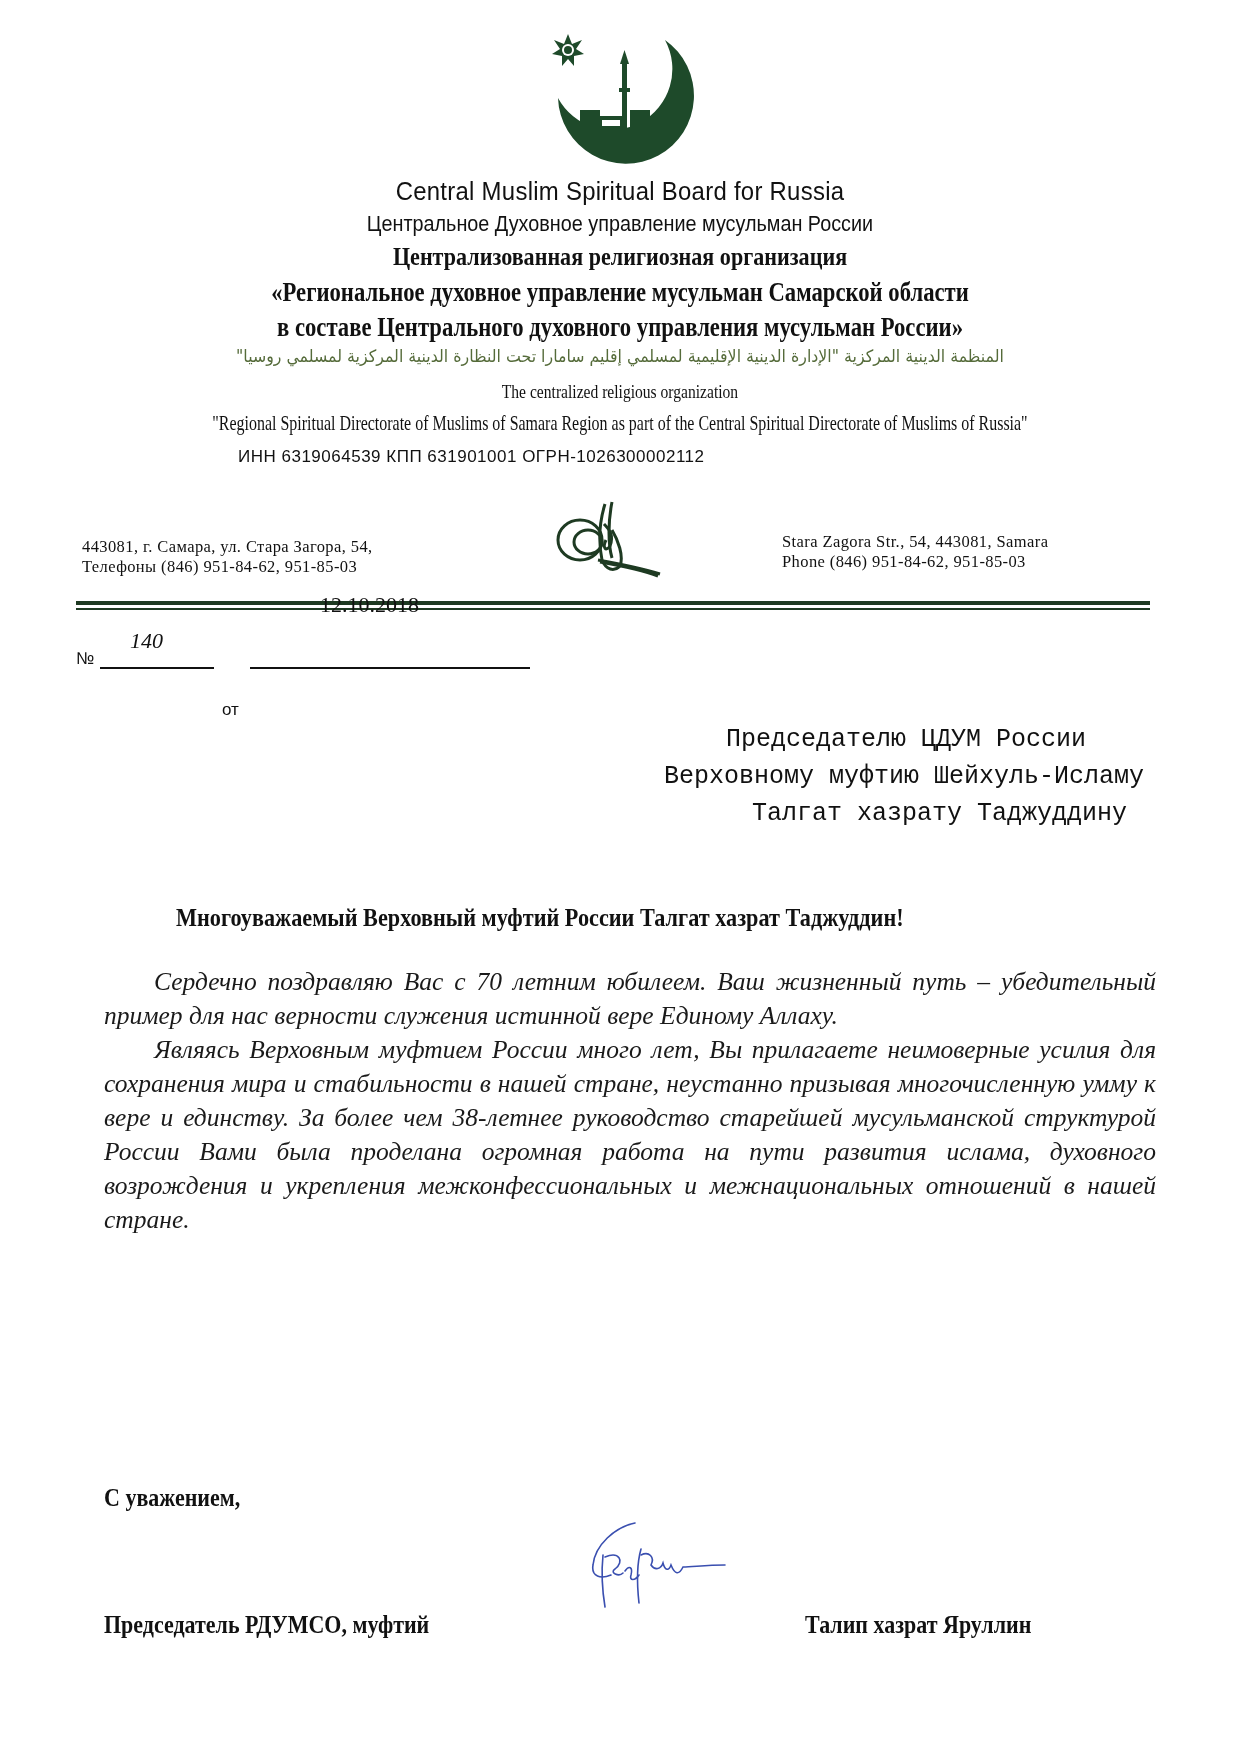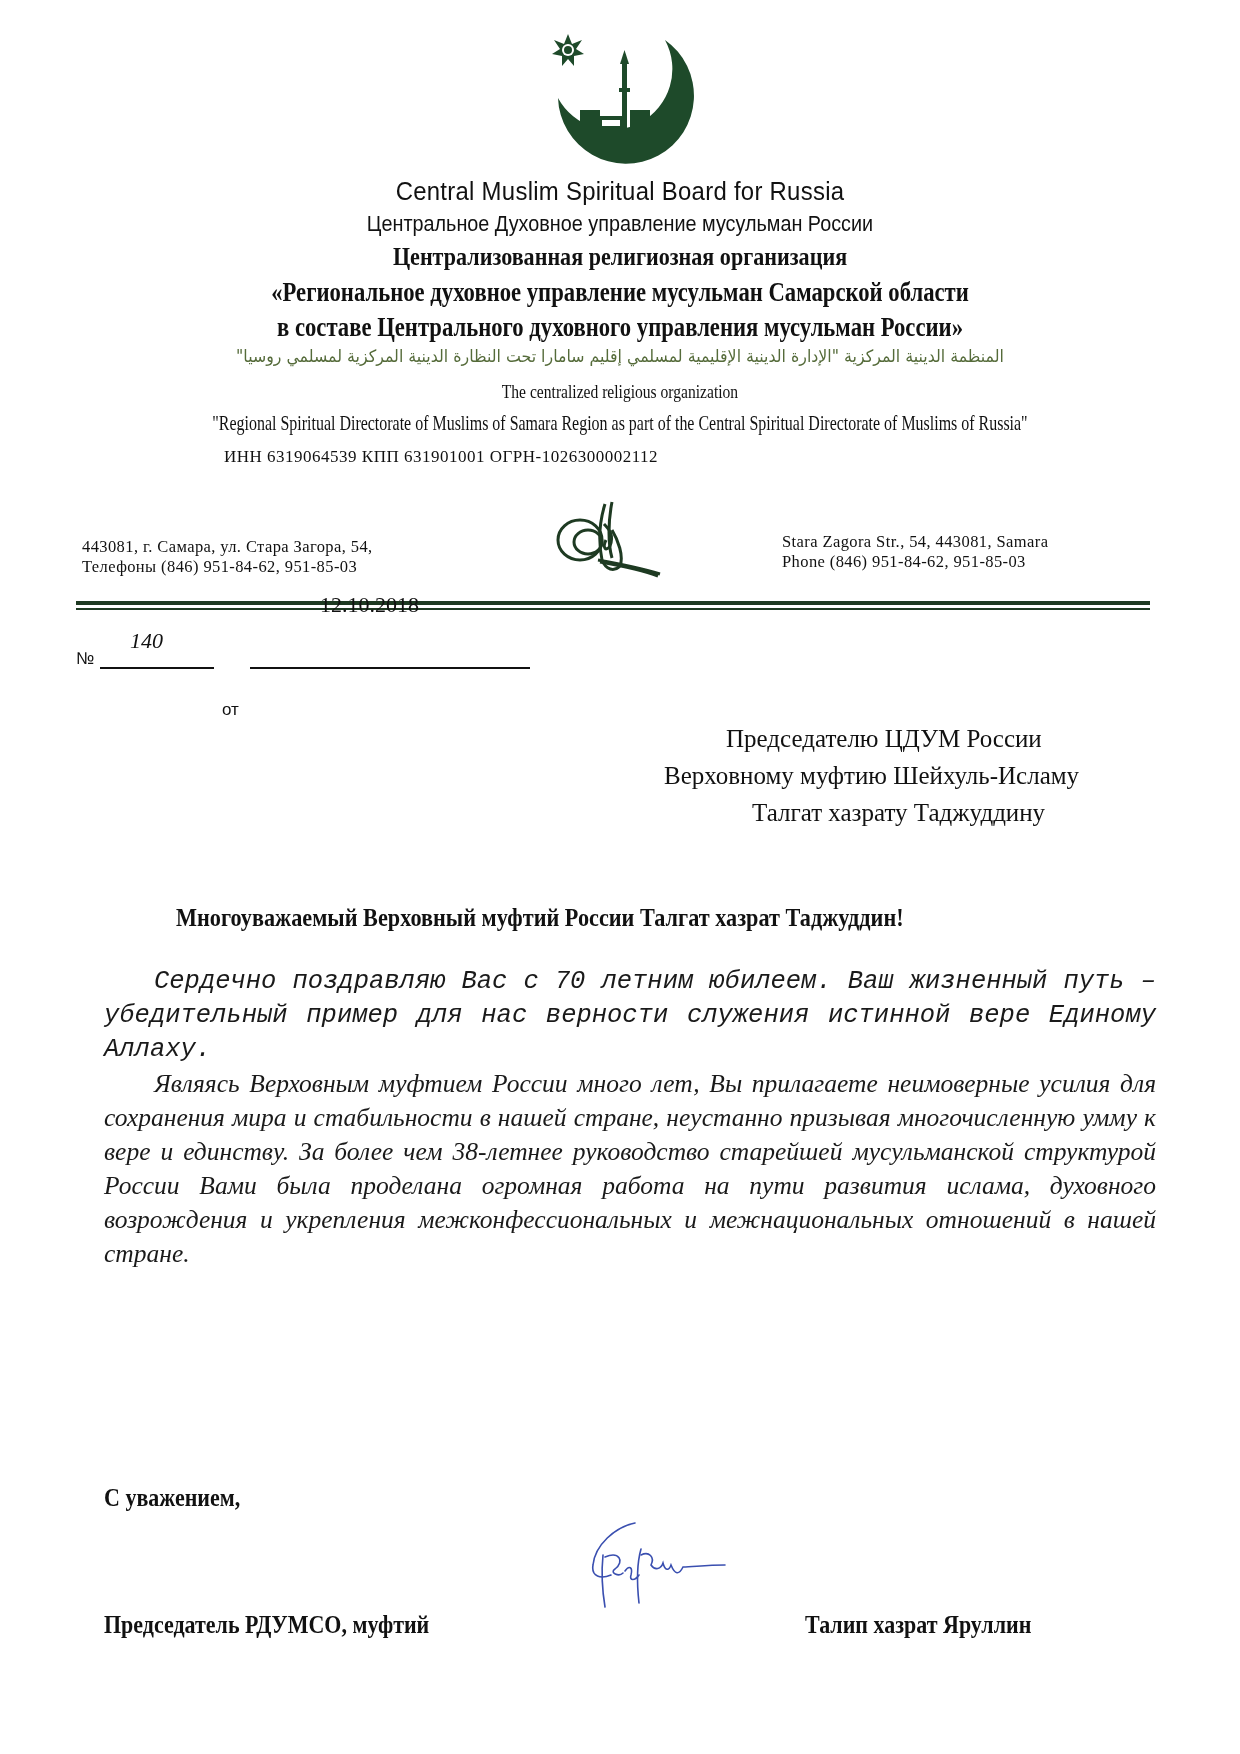--- a/index.html
+++ b/index.html
@@ -11,21 +11,21 @@
   #logo { left: 540px; top: 28px; width: 170px; height: 140px; }
 
   .hdr-en { top: 176px; font-family: "Liberation Sans", sans-serif; font-size: 26px; letter-spacing: 0.3px; transform: scaleX(0.92); }
   .hdr-ru { top: 211px; font-family: "Liberation Sans", sans-serif; font-size: 22px; transform: scaleX(0.9); }
   .hdr-org { top: 242px; font-family: "Liberation Serif", serif; font-size: 26px; font-weight: bold; transform: scaleX(0.85); }
   .hdr-regional1 { top: 277px; font-family: "Liberation Serif", serif; font-size: 27px; font-weight: bold; transform: scaleX(0.84); }
   .hdr-regional2 { top: 312px; font-family: "Liberation Serif", serif; font-size: 27px; font-weight: bold; transform: scaleX(0.84); }
   .hdr-arabic { top: 346px; font-family: "DejaVu Sans", sans-serif; font-size: 17px; color: #556b3a; direction: rtl; transform: scaleX(0.93); }
   .hdr-en-org { top: 381px; font-family: "Liberation Serif", serif; font-size: 19px; transform: scaleX(0.82); }
   .hdr-en-full { top: 411px; font-family: "Liberation Serif", serif; font-size: 21px; transform: scaleX(0.76); }
-  .hdr-ids { top: 447px; left: 224px; font-family: Liberation Serif, serif; font-size: 17px; letter-spacing: 0.5px; }
+  .hdr-ids { top: 447px; left: 238px; font-family: Liberation Sans, sans-serif; font-size: 17px; letter-spacing: 0.5px; }
 
   .addr { font-family: Liberation Serif, serif; font-size: 16.5px; line-height: 20px; letter-spacing: 0.4px; }
   #addr-left { left: 82px; top: 537px; }
   #addr-right { left: 782px; top: 532px; }
 
   #tughra { left: 550px; top: 500px; width: 120px; height: 80px; }
 
   .rule { left: 76px; width: 1074px; height: 4px; background: #1e3a22; }
   #rule1 { top: 601px; }
   #rule2 { top: 608px; height: 2px; }
@@ -33,31 +33,31 @@
   
   .numlbl { font-family: "Liberation Sans", sans-serif; font-size: 17px; }
   #no-label { left: 76px; top: 649px; }
   #no-line { left: 100px; top: 667px; width: 114px; border-bottom: 2px solid #111; }
   #no-value { left: 130px; top: 628px; font-family: "Liberation Serif", serif; font-size: 22px; font-style: italic; }
   #ot-label { left: 222px; top: 664px; margin-top: 36px; }
   #ot-line { left: 250px; top: 667px; width: 280px; border-bottom: 2px solid #111; }
   #ot-value { left: 320px; top: 592px; font-family: "Liberation Serif", serif; font-size: 22px; }
 
   
-  .to { font-family: Liberation Serif, serif; font-size: 25px; }
+  .to { font-family: Liberation Mono, monospace; font-size: 25px; }
   #to1 { left: 726px; top: 725px; }
   #to2 { left: 664px; top: 762px; }
   #to3 { left: 752px; top: 799px; }
 
   #salutation { left: 176px; top: 904px; font-family: "Liberation Serif", serif; font-weight: bold; font-size: 25px; transform-origin: left; transform: scaleX(0.89); white-space: nowrap; }
 
   
   #body-text { left: 104px; top: 965px; width: 1052px; font-family: "Liberation Serif", serif; font-style: italic; font-size: 25.5px; line-height: 34px; color: #1a1a1a; text-align: justify; }
   #body-text p { margin: 0; text-indent: 50px; }
-  #body-text p.p1 { text-indent: 50px; font-family: Liberation Mono, monospace; }
+  #body-text p.p1 { text-indent: 50px; }
 
   #regards { left: 104px; top: 1484px; font-family: "Liberation Serif", serif; font-weight: bold; font-size: 25px; transform-origin: left; transform: scaleX(0.88); }
 
   #signature { left: 575px; top: 1505px; width: 160px; height: 110px; }
 
   .sigline { top: 1611px; font-family: "Liberation Serif", serif; font-weight: bold; font-size: 25px; transform-origin: left; transform: scaleX(0.88); white-space: nowrap; }
   #sig-title { left: 104px; }
   #sig-name { left: 805px; }
 </style>
 </head>

